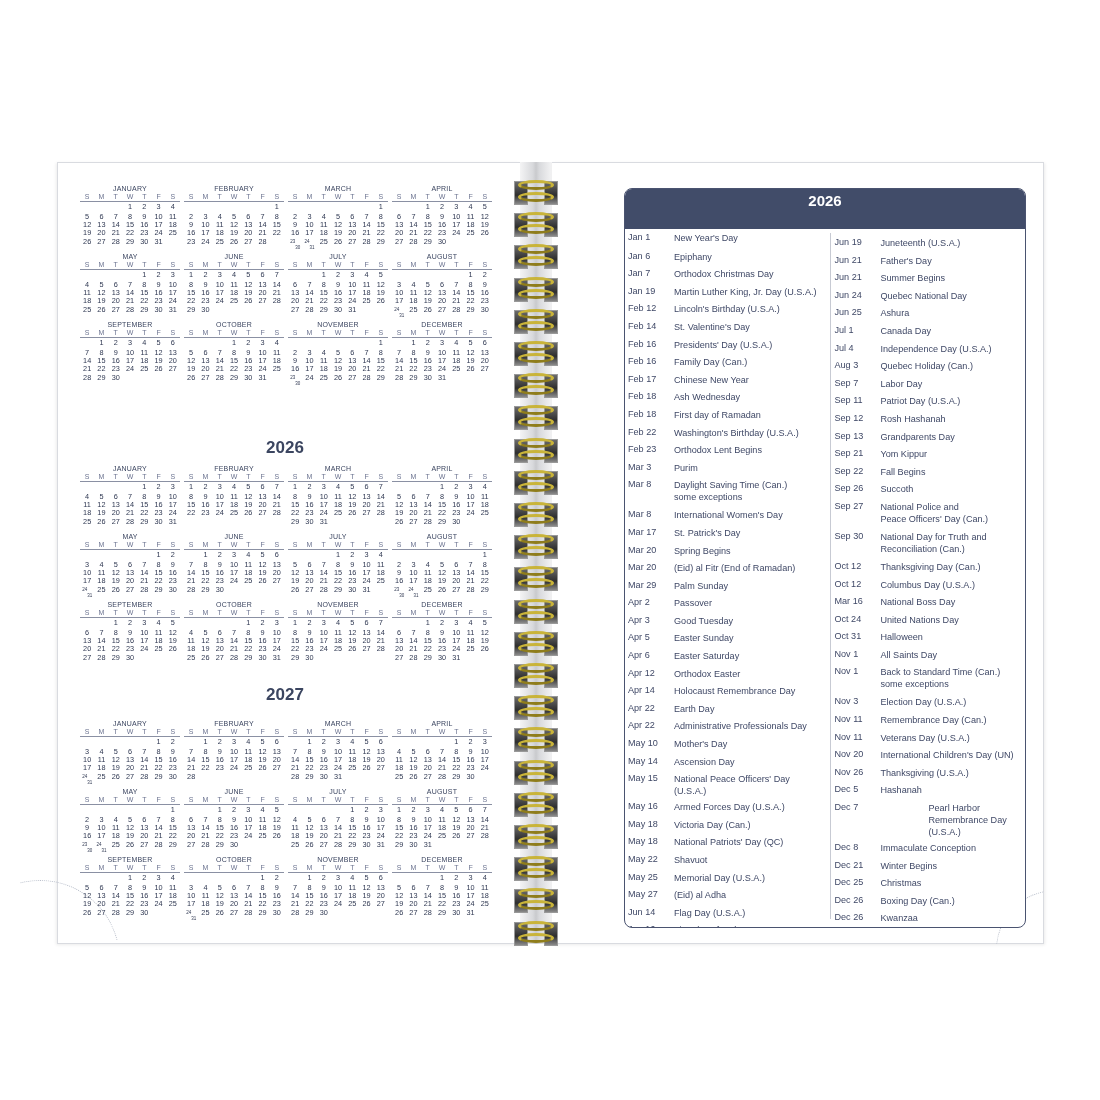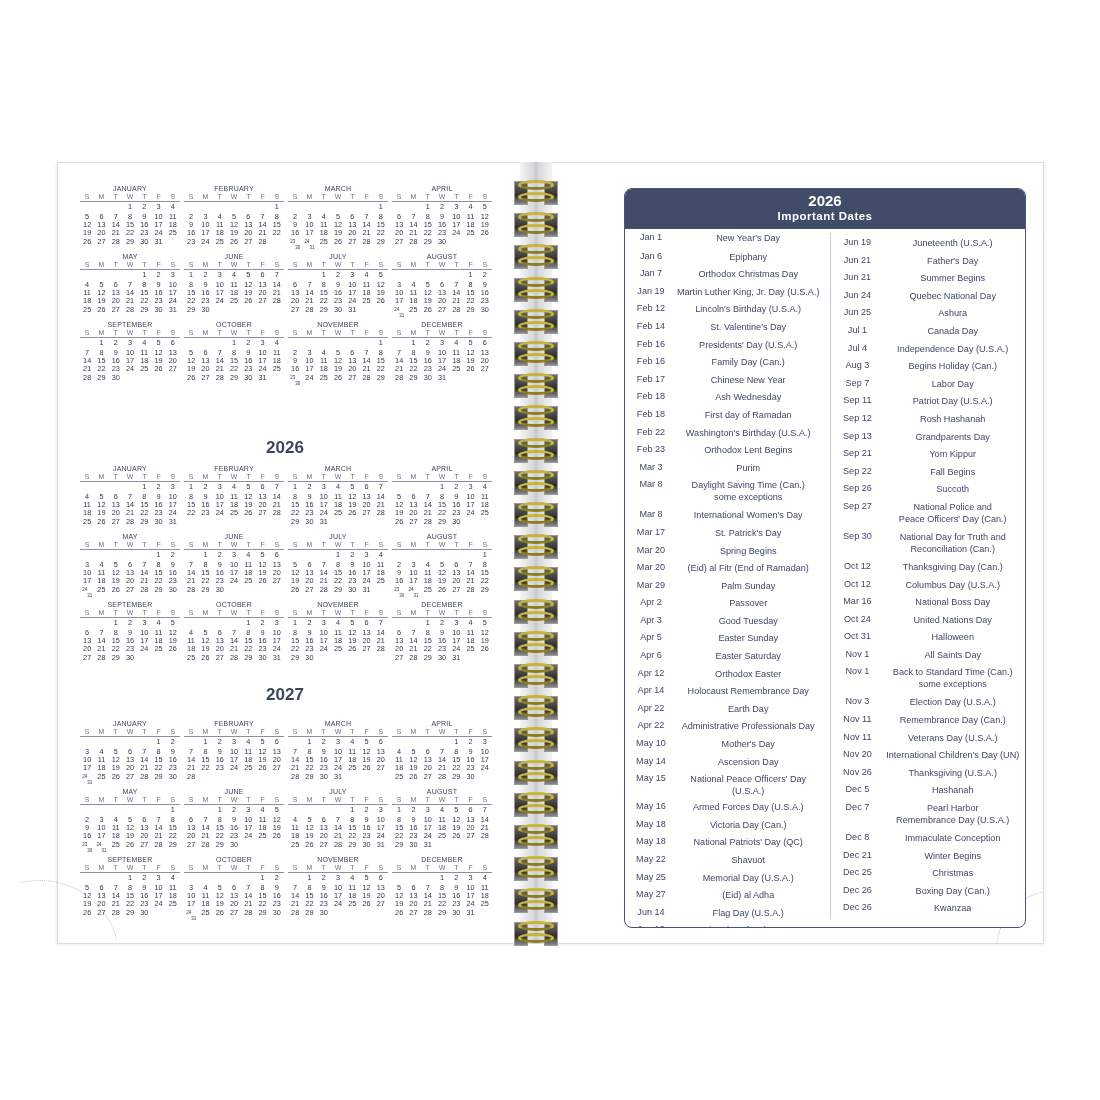--- a/index.html
+++ b/index.html
@@ -57,21 +57,21 @@
     position: absolute; left: 624px; top: 188px; width: 402px; height: 740px;
     border: 1.5px solid #4a5370; border-radius: 8px; overflow: hidden; background: #fff;
   }
   .imp-header {
     background: #414c69; color: #fff; text-align: center; height: 40px;
     padding-top: 3px;
   }
   .imp-year { font-weight: bold; font-size: 15px; line-height: 17px; }
   .imp-title { font-weight: bold; font-size: 11.5px; line-height: 15px; letter-spacing: 0.5px; }
   .imp-cols { position: relative; display: flex; padding: 0 0 0 3px; }
-  .imp-col { width: 200px; text-align: center; }
+  .imp-col { width: 200px; }
   .imp-col.right { border-left: 1.5px solid #c7cad3; margin-left: 8px; padding-left: 3px; margin-top: 4px; height: 686px; }
   .imp-row { display: flex; font-size: 9.1px; color: #3f4866; min-height: 17.6px; }
   .imp-row .d { width: 46px; flex-shrink: 0; padding-top: 4px; }
   .imp-row .e { flex: 1; padding-top: 4px; line-height: 12px; }
   .imp-col.left .imp-row:first-child .d, .imp-col.left .imp-row:first-child .e { padding-top: 3px; }
 
   .dotted-arc {
     position: absolute; border: 1.5px dotted #b7bdc9; border-radius: 50%;
   }
 </style>
@@ -2002,21 +2002,20 @@
             <span></span>
           </div>
         </div>
       </div>
   </div>
 </div>
 
 <div class="imp-box">
   <div class="imp-header">
     <div class="imp-year">2026</div>
-    <div class="imp-title">Important Dates</div>
   </div>
   <div class="imp-cols">
     <div class="imp-col left" id="imp-left">
         <div class="imp-row">
           <div class="d">Jan 1</div>
           <div class="e">
             <div>New Year's Day</div>
           </div>
         </div>
         <div class="imp-row">
@@ -2288,21 +2287,21 @@
         </div>
         <div class="imp-row">
           <div class="d">Jul 4</div>
           <div class="e">
             <div>Independence Day (U.S.A.)</div>
           </div>
         </div>
         <div class="imp-row">
           <div class="d">Aug 3</div>
           <div class="e">
-            <div>Begins Holiday (Can.)</div>
+            <div>Quebec Holiday (Can.)</div>
           </div>
         </div>
         <div class="imp-row">
           <div class="d">Sep 7</div>
           <div class="e">
             <div>Labor Day</div>
           </div>
         </div>
         <div class="imp-row">
           <div class="d">Sep 11</div>
@@ -2426,21 +2425,21 @@
           <div class="e">
             <div>Thanksgiving (U.S.A.)</div>
           </div>
         </div>
         <div class="imp-row">
           <div class="d">Dec 5</div>
           <div class="e">
             <div>Hashanah</div>
           </div>
         </div>
-        <div class="imp-row" style="min-height: 30px;">
+        <div class="imp-row" style="min-height: 30px; gap: 48px;">
           <div class="d">Dec 7</div>
           <div class="e">
             <div>Pearl Harbor</div>
             <div>Remembrance Day (U.S.A.)</div>
           </div>
         </div>
         <div class="imp-row">
           <div class="d">Dec 8</div>
           <div class="e">
             <div>Immaculate Conception</div>

